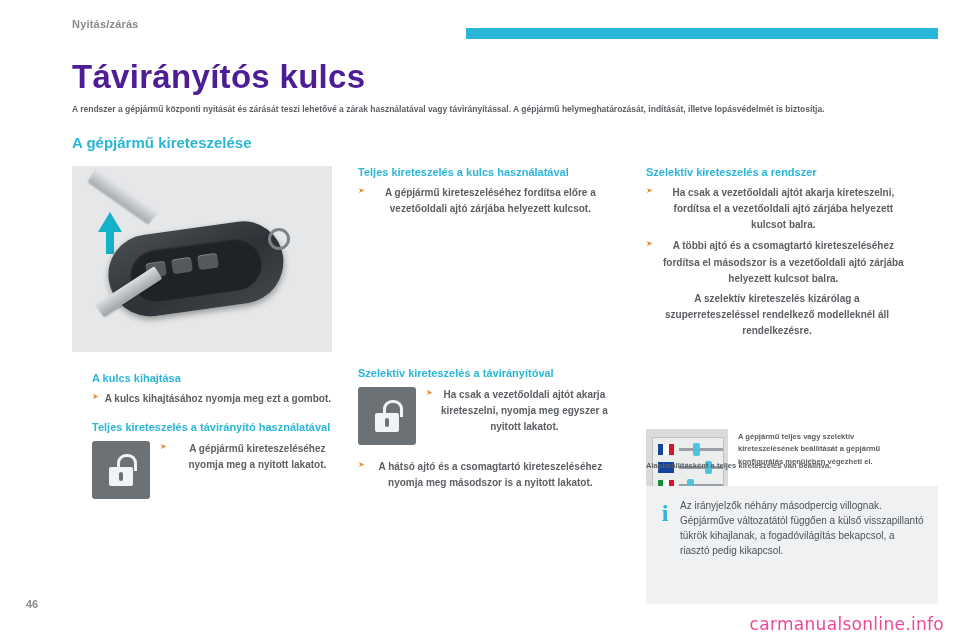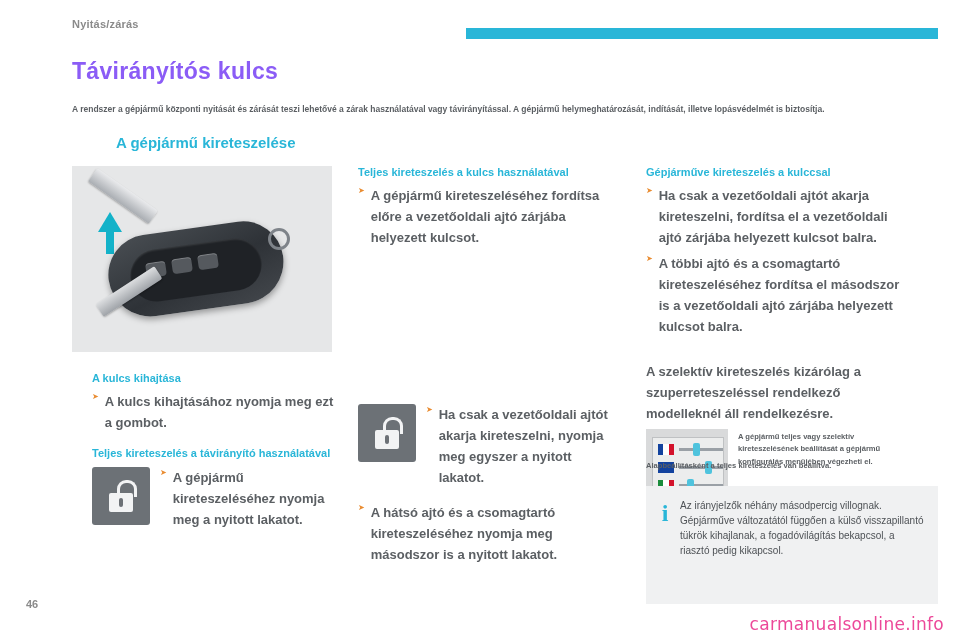--- a/index.html
+++ b/index.html
@@ -31,29 +31,29 @@
     position:absolute;left:0;bottom:0;width:960px;height:26px;background:#ffffff;
   }
   .watermark{
     position:absolute;right:16px;bottom:6px;
     font-size:17px;color:#ec4899;letter-spacing:.3px;font-family:"DejaVu Sans",sans-serif;
   }
 
   
   .title{
     position:absolute;left:72px;top:58px;
-    font-size:23px;font-weight:bold;color:#8b5cf6;letter-spacing:.3px;
+    font-size:33px;font-weight:bold;color:#4c1d95;letter-spacing:.3px;
   }
   .intro{
     position:absolute;left:72px;top:102px;width:800px;
     font-size:8.5px;color:#5b5f63;line-height:1.65;font-weight:bold;
   }
   .subtitle{
     position:absolute;left:72px;top:134px;
-    font-size:15px;font-weight:bold;color:#29b6d8;margin-left:44px;
+    font-size:15px;font-weight:bold;color:#29b6d8;
   }
 
   
   .photo{
     position:absolute;left:72px;top:166px;width:260px;height:186px;
     background:#e6e7e8;overflow:hidden;
   }
   .key-body{
     position:absolute;left:36px;top:62px;width:176px;height:82px;
     background:linear-gradient(160deg,#4a4f54 0%,#2e3237 55%,#44484d 100%);
@@ -101,21 +101,21 @@
     position:absolute;left:46px;top:64px;width:48px;height:48px;
     border:8px solid #13b2c9;border-top-color:transparent;border-right-color:transparent;
     border-radius:50%;transform:rotate(-10deg);
   }
 
   
   .h3{
     font-size:11px;font-weight:bold;color:#29b6d8;line-height:1.25;
   }
   .bodytxt{
-    font-size:13px;color:#5b5f63;line-height:1.62;font-weight:bold;
+    font-size:10px;color:#5b5f63;line-height:1.62;font-weight:bold;text-align:center;
   }
   .bullet-row{display:flex;gap:6px;align-items:flex-start;margin-top:5px;}
   .chev{
     color:#e98b2f;font-size:8px;line-height:1.4;flex:0 0 auto;
   }
 
   
   .col1{position:absolute;left:72px;top:372px;width:250px;margin-left:20px;}
   .col2{position:absolute;left:358px;top:166px;width:252px;}
   .col3{position:absolute;left:646px;top:166px;width:262px;}
@@ -249,20 +249,21 @@
   <div class="col2">
     <div class="blk">
       <div class="h3">Teljes kireteszelés a kulcs használatával</div>
       <div class="bullet-row">
         <span class="chev">➤</span>
         <span class="bodytxt">A gépjármű kireteszeléséhez fordítsa előre a vezetőoldali ajtó zárjába helyezett kulcsot.</span>
       </div>
     </div>
     <div style="height:136px"></div>
     <div class="blk">
+      <div class="h3">Szelektív kireteszelés a távirányítóval</div>
       <div class="tile-row">
         <div class="icon-tile">
           <div class="lock">
             <div class="shackle open"></div>
             <div class="bodyb"></div>
             <div class="keyhole"></div>
           </div>
         </div>
         <div class="bullet-row" style="margin-top:0">
           <span class="chev">➤</span>
@@ -270,30 +271,30 @@
         </div>
       </div>
       <div class="bullet-row" style="margin-top:14px">
         <span class="chev">➤</span>
         <span class="bodytxt">A hátsó ajtó és a csomagtartó kireteszeléséhez nyomja meg másodszor is a nyitott lakatot.</span>
       </div>
     </div>
   </div>
 
   <div class="col3">
-    <div class="h3">Gépjárműve kireteszelés a kulccsal</div>
+    <div class="h3">Szelektív kireteszelés a rendszer</div>
     <div class="bullet-row">
       <span class="chev">➤</span>
       <span class="bodytxt">Ha csak a vezetőoldali ajtót akarja kireteszelni, fordítsa el a vezetőoldali ajtó zárjába helyezett kulcsot balra.</span>
     </div>
     <div class="bullet-row">
       <span class="chev">➤</span>
       <span class="bodytxt">A többi ajtó és a csomagtartó kireteszeléséhez fordítsa el másodszor is a vezetőoldali ajtó zárjába helyezett kulcsot balra.</span>
     </div>
-    <div class="bodytxt" style="margin-top:24px">A szelektív kireteszelés kizárólag a szuperreteszeléssel rendelkező modelleknél áll rendelkezésre.</div>
+    <div class="bodytxt" style="margin-top:4px">A szelektív kireteszelés kizárólag a szuperreteszeléssel rendelkező modelleknél áll rendelkezésre.</div>
   </div>
 
   <div class="cfg">
     <div class="cfg-img">
       <div class="cfg-screen">
         <div class="flag f1">
             <span class="fr1"></span>
             <span class="fr2"></span>
             <span class="fr3"></span>
           </div>

